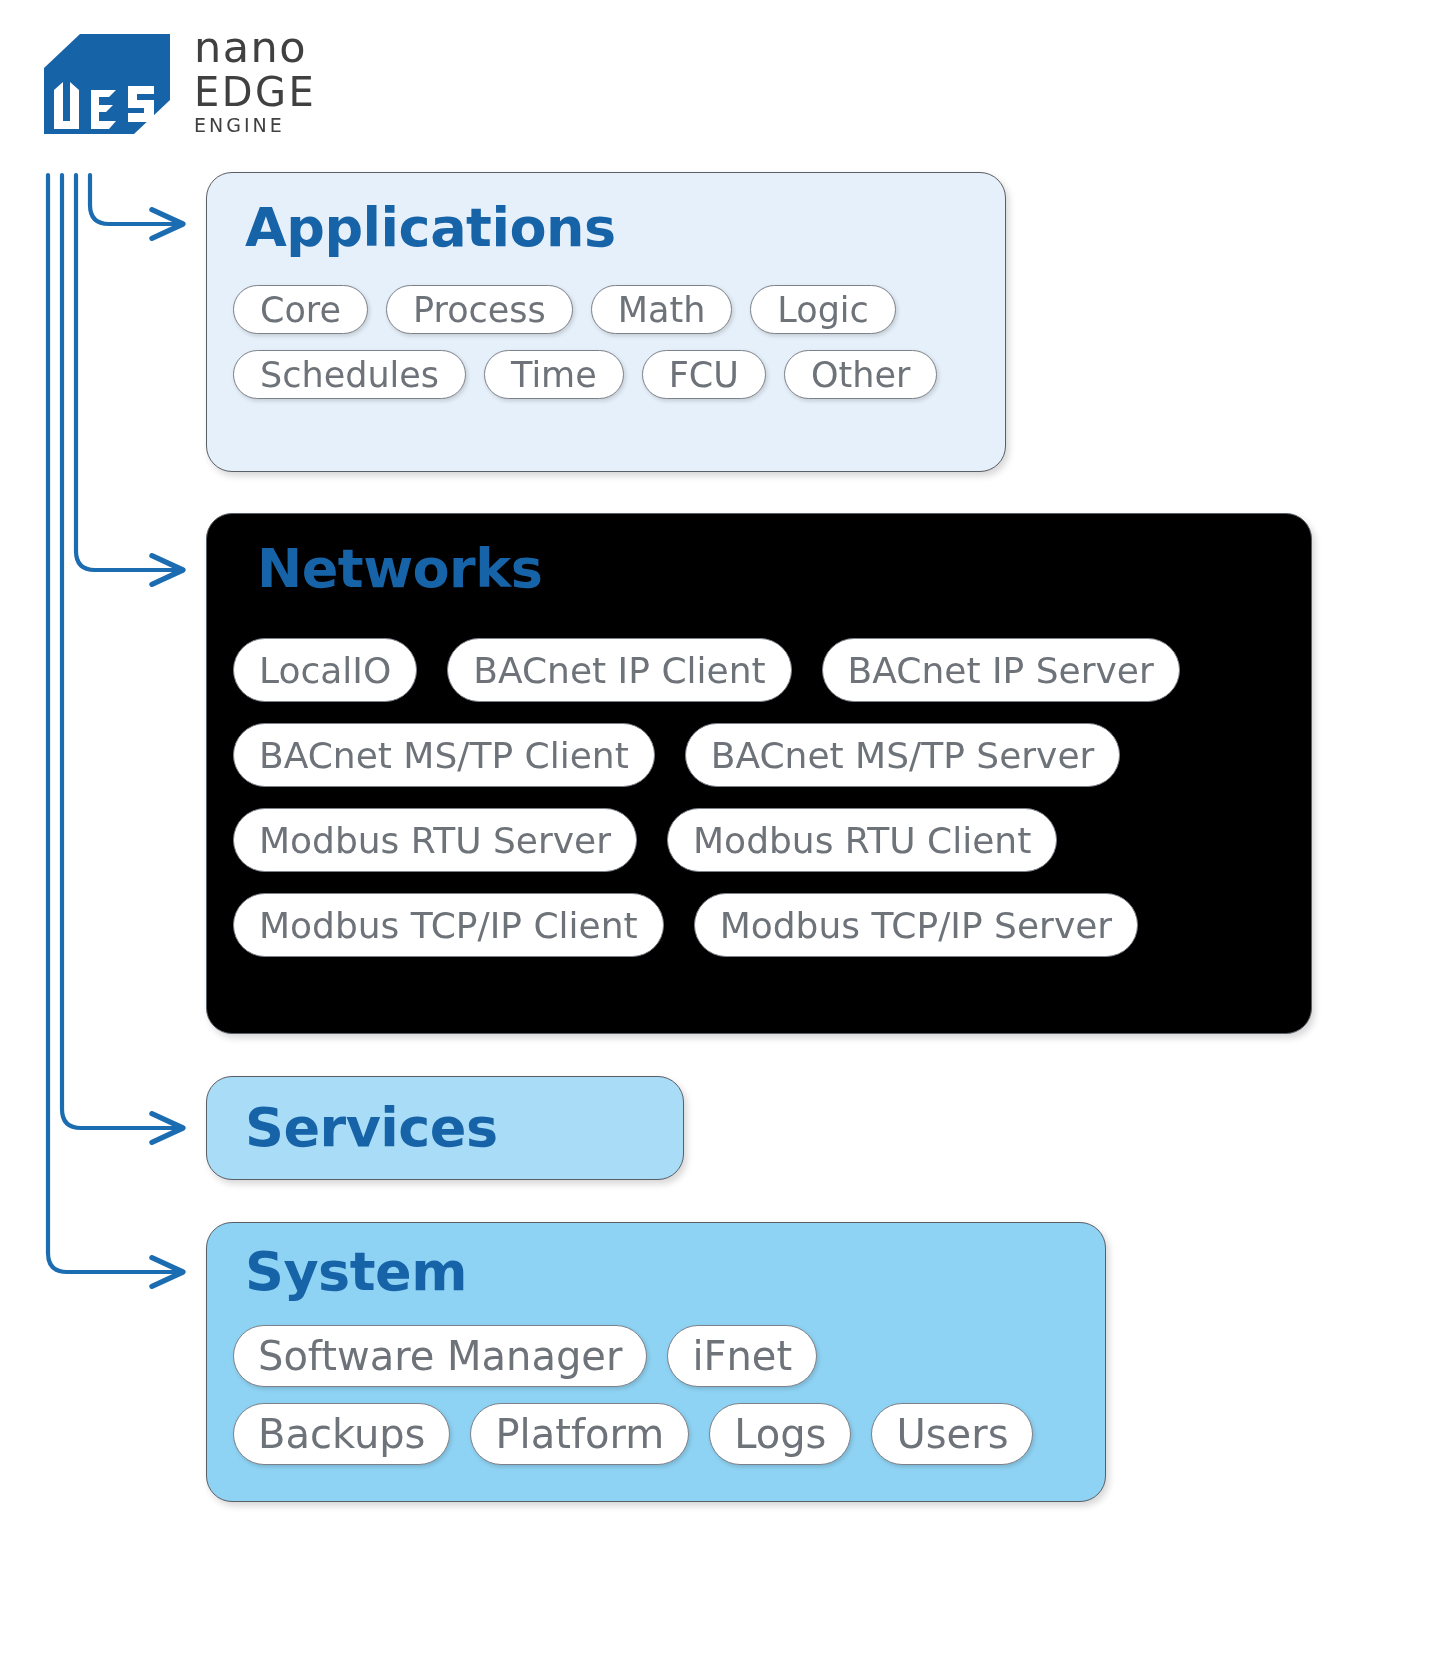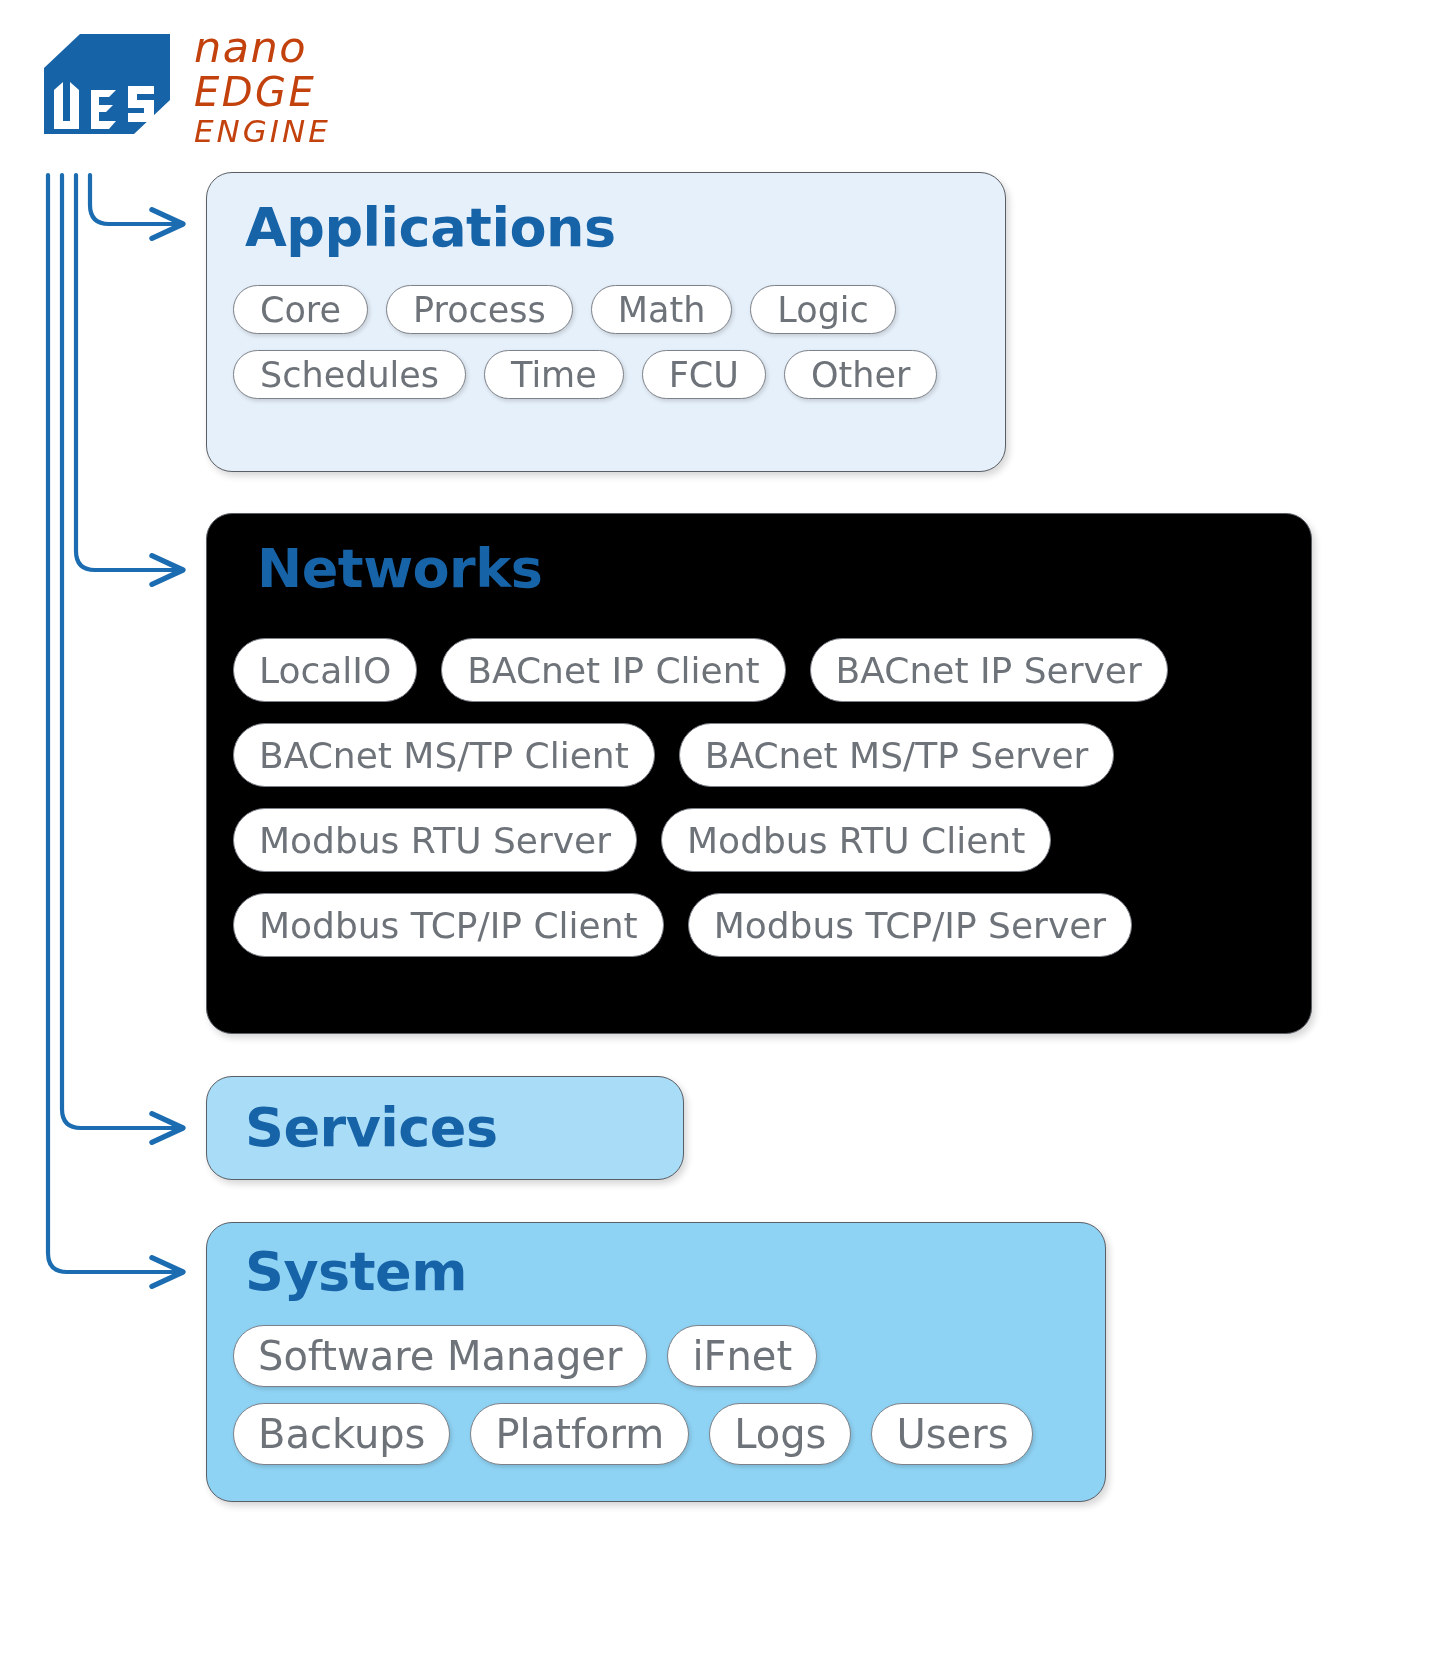--- a/index.html
+++ b/index.html
@@ -29,39 +29,38 @@
     left: 0;
     top: 8px;
     width: 126px;
     height: 100px;
   }
   #logo-wordmark {
     position: absolute;
     left: 150px;
     top: 0px;
     width: 180px;
-    color: #c2410c;
+    color: #404040;
     line-height: 1.0;
-    font-style: italic;
   }
   .wm-line { display: block; }
   .wm-nano {
     font-size: 43px;
     letter-spacing: 1.5px;
     font-weight: 400;
     padding-bottom: 3px;
   }
   .wm-edge {
     font-size: 40px;
     letter-spacing: 2.5px;
     font-weight: 400;
     padding-bottom: 4px;
   }
   .wm-engine {
-    font-size: 31px;
+    font-size: 19px;
     letter-spacing: 3px;
     font-weight: 400;
   }
 
   
   #connectors {
     position: absolute;
     left: 0;
     top: 0;
     width: 1440px;
@@ -149,21 +148,21 @@
   #box-applications .pill-rows { top: 112px; }
   #box-applications .pill-row { margin-bottom: 16px; gap: 18px; }
   #box-applications .pill {
     height: 49px;
     font-size: 35px;
     padding: 0 26px;
   }
 
   
   #box-networks .pill-rows { top: 124px; }
-  #box-networks .pill-row { margin-bottom: 21px; gap: 24px; }
+  #box-networks .pill-row { margin-bottom: 21px; gap: 30px; }
   #box-networks .pill {
     height: 64px;
     font-size: 36px;
     padding: 0 25px;
   }
 
   
   #box-system .pill-rows { top: 102px; }
   #box-system .pill-row { margin-bottom: 16px; gap: 20px; }
   #box-system .pill {

